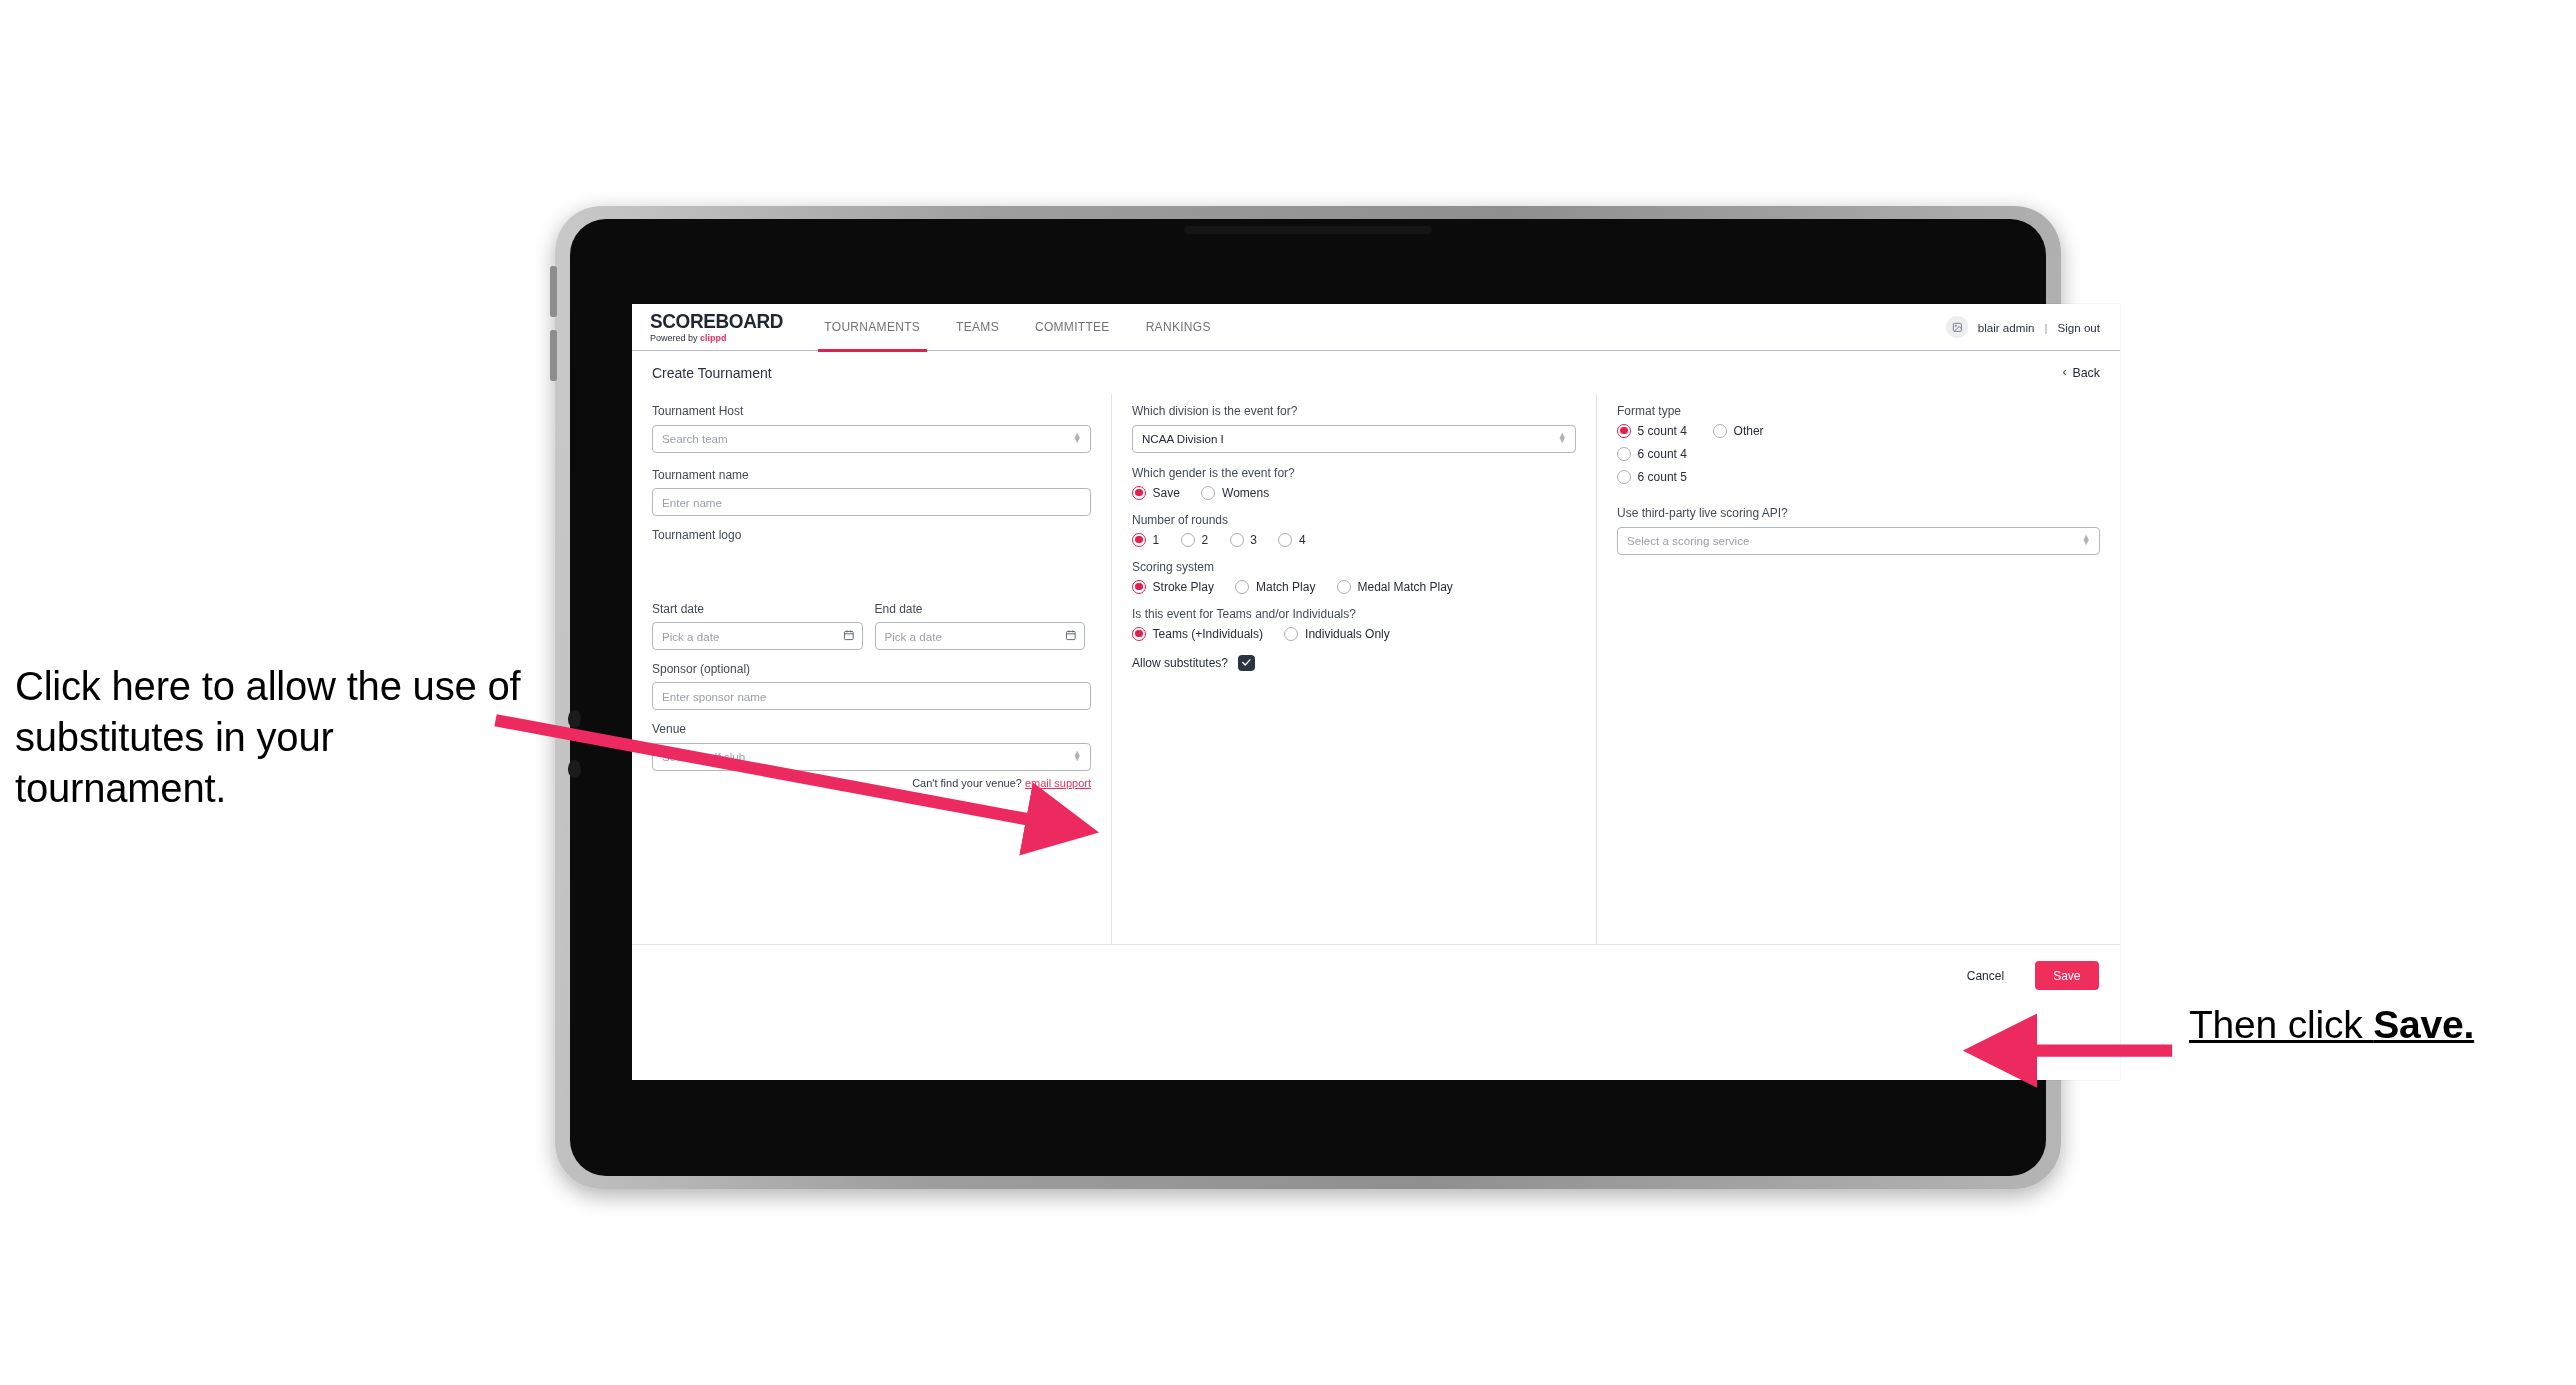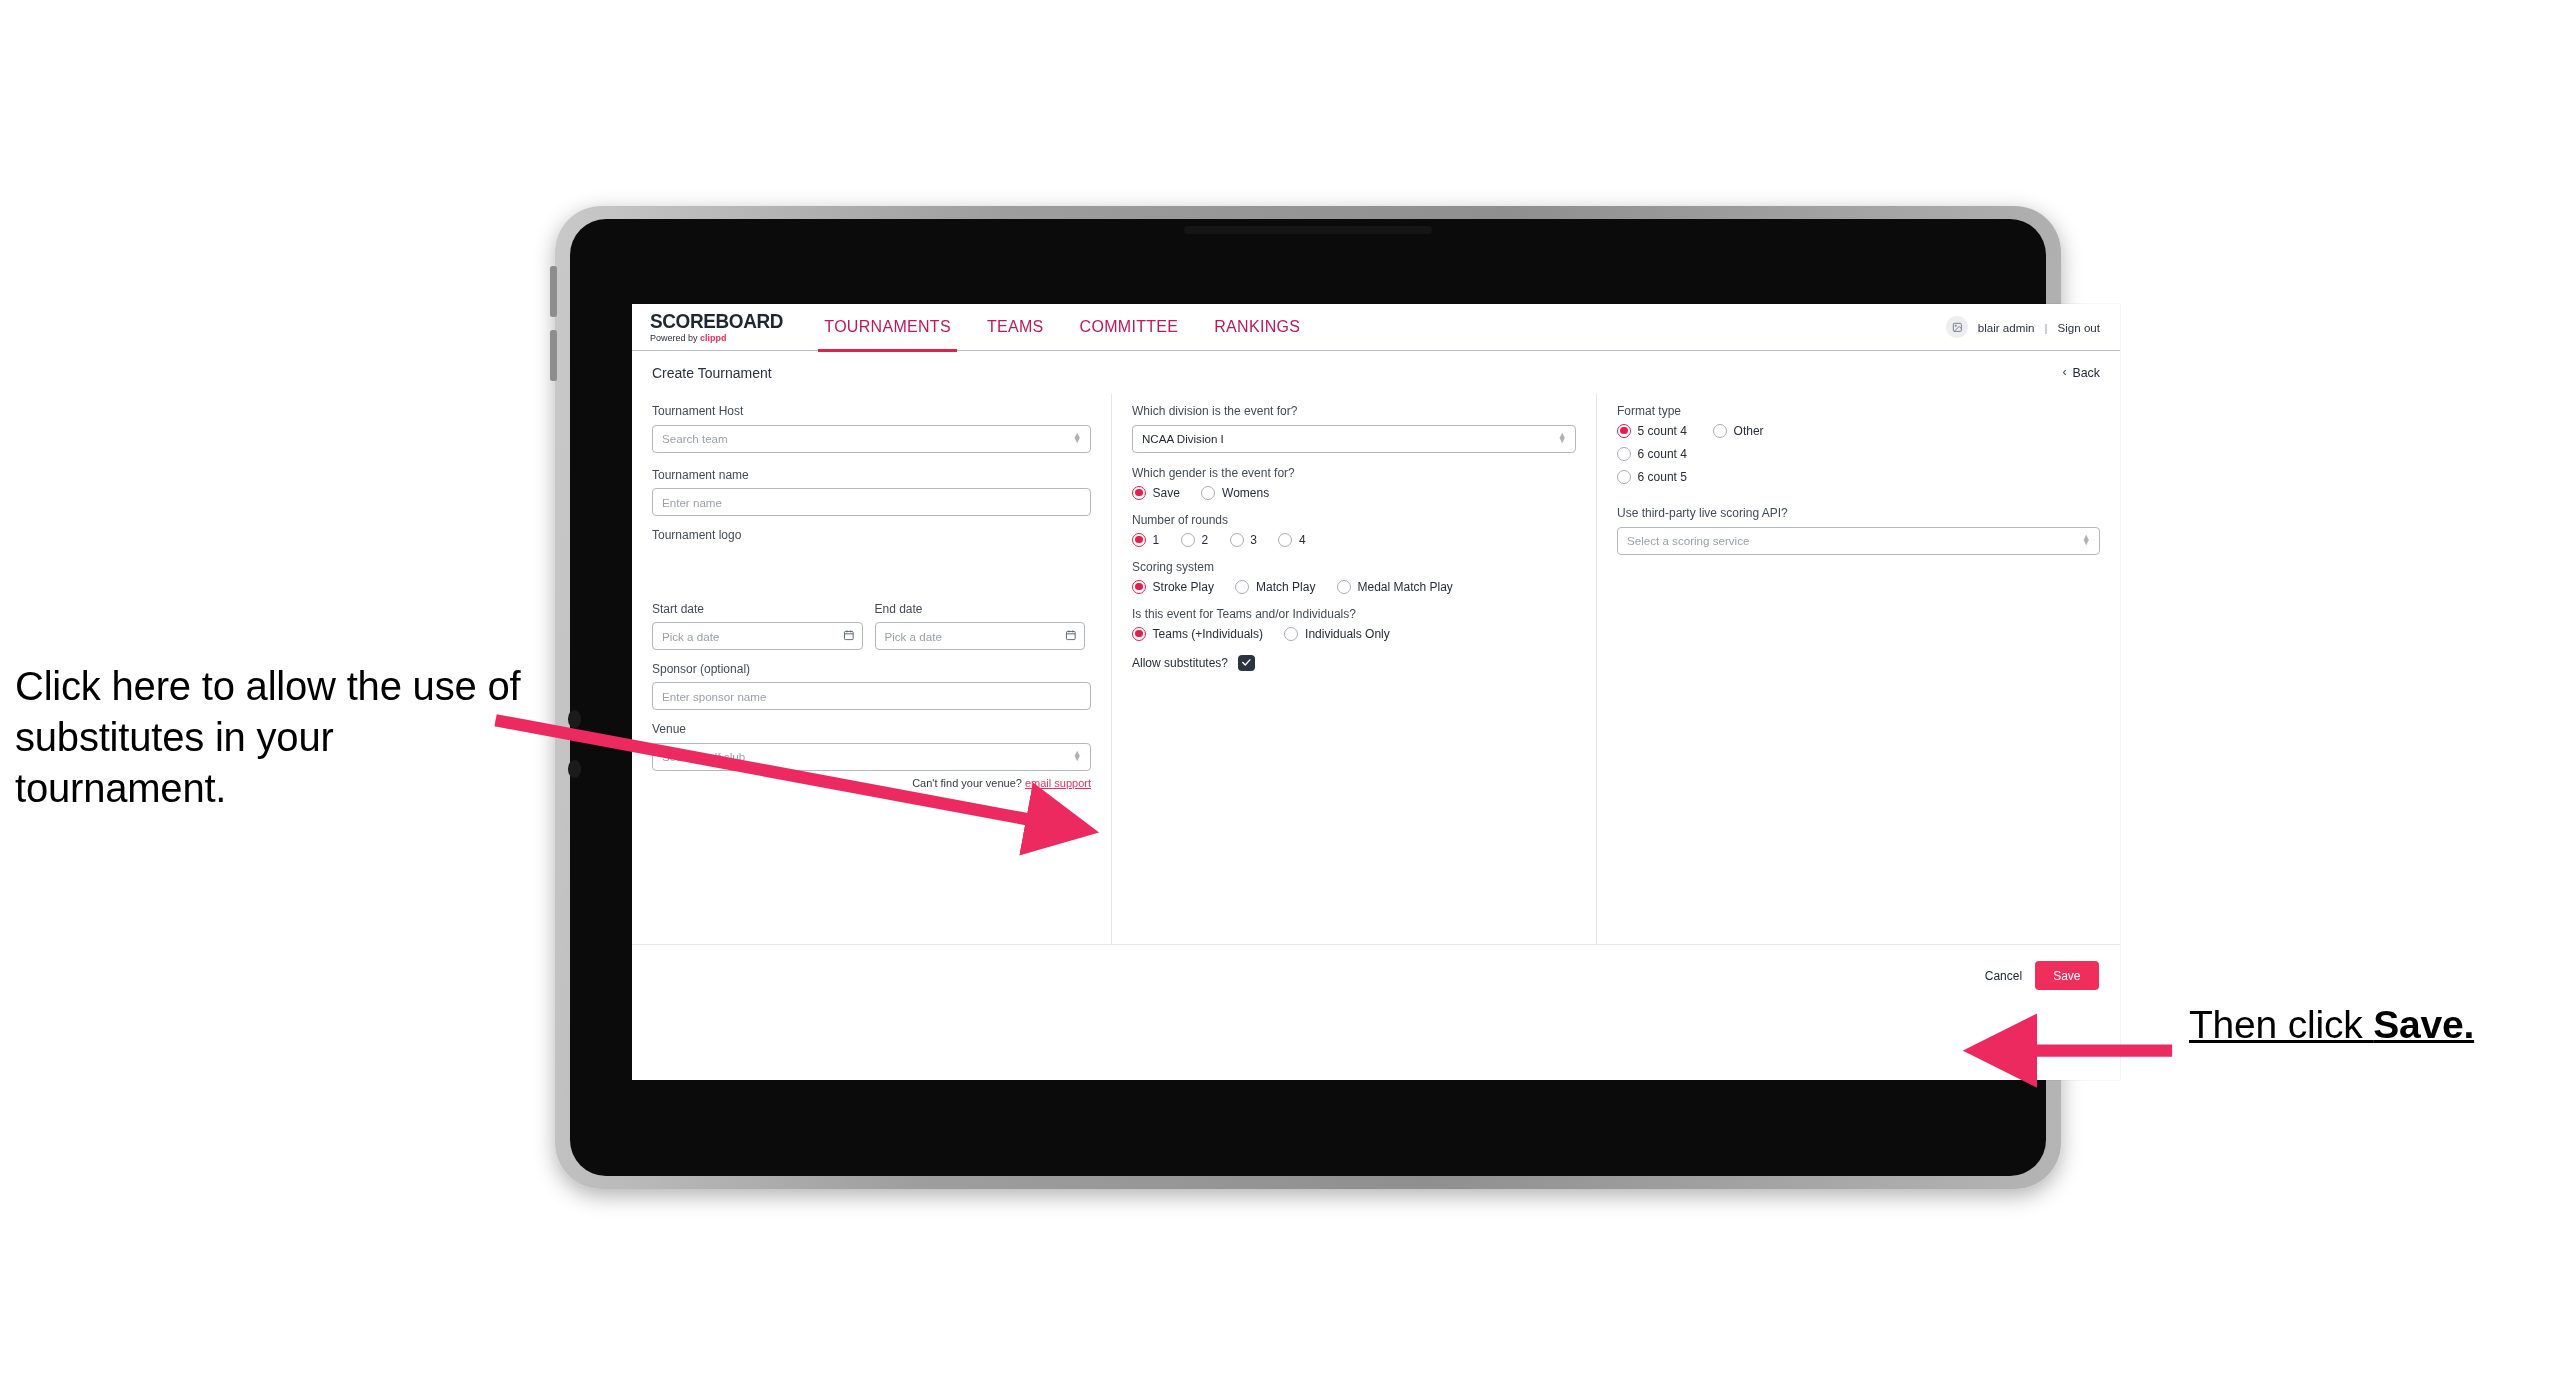--- a/index.html
+++ b/index.html
@@ -26,22 +26,22 @@
        box-shadow:0 0 0 0.8px rgba(0,0,0,.05);}
 
   
   .topnav{position:relative;height:46px;border-bottom:1.7px solid #b9bcc4;display:flex;align-items:stretch;}
   .brand{display:flex;flex-direction:column;justify-content:center;padding:0 11.6px 0 18px;min-width:129px;}
   .brand-title{font-size:20.6px;font-weight:bold;letter-spacing:-0.4px;color:#1f2733;line-height:1;
      font-family:"Liberation Sans",sans-serif;transform:scaleX(.92);transform-origin:left center;}
   .brand-sub{font-size:9px;color:#2b2f38;margin-top:2.5px;line-height:1;}
   .brand-sub b{color:#ef2e5b;font-weight:bold;}
   .navtabs{display:flex;align-items:stretch;}
-  .navtab{position:relative;display:flex;align-items:center;padding:0 18px;font-size:16px;
-     letter-spacing:0.3px;color:#be185d;cursor:pointer;}
+  .navtab{position:relative;display:flex;align-items:center;padding:0 18px;font-size:12px;
+     letter-spacing:0.3px;color:#737373;cursor:pointer;}
   .navtab.active::after{content:"";position:absolute;left:11.6px;right:11.6px;bottom:-1.7px;height:2.5px;background:#e0214d;}
   .nav-right{margin-left:auto;display:flex;align-items:center;padding-right:20px;gap:10px;}
   .avatar{width:21.5px;height:21.5px;border-radius:50%;background:#eeeef1;display:flex;align-items:center;
      justify-content:center;color:#6b7280;}
   .nav-user{font-size:11.6px;color:#2c3240;}
   .nav-sep{color:#9aa0ab;font-size:11.6px;}
   .nav-signout{font-size:11.6px;color:#2c3240;cursor:pointer;}
 
   
   .pagehead{display:flex;align-items:center;height:43px;padding:0 20px;}
@@ -94,21 +94,21 @@
   .fmt-left{width:96px;}
   .fmt-right{padding-left:0;}
 
   .check-row{display:flex;align-items:center;gap:10px;margin-top:14px;}
   .chk{width:16.5px;height:16.5px;border-radius:4.1px;background:#2a3443;display:flex;align-items:center;
        justify-content:center;cursor:pointer;}
   .chk svg{display:block;}
 
   
   .appfoot{height:61px;border-top:0.8px solid #e3e5e9;display:flex;align-items:center;
-     justify-content:flex-end;padding-right:21.5px;gap:7px;}
+     justify-content:flex-end;padding-right:21.5px;gap:25px;}
   .cancel-btn{font-size:12px;color:#222a38;background:none;border:none;cursor:pointer;}
   .save-btn{background:#ef2e5b;color:#fff;font-size:12px;border:none;border-radius:4.1px;
      padding:7.4px 18px;cursor:pointer;}
 
   
   .anno{position:absolute;color:#000;font-family:"Liberation Sans",sans-serif;}
   .anno-left{left:15px;top:661px;width:529px;font-size:40px;line-height:1.28;letter-spacing:-0.2px;}
   .anno-right{left:2189px;top:1000px;width:355px;font-size:39px;line-height:1.30;letter-spacing:-0.2px;text-decoration:underline;}
   .anno-right b{font-weight:bold;}
   .arrowsvg{position:absolute;left:0;top:0;width:2576px;height:1386px;pointer-events:none;}

